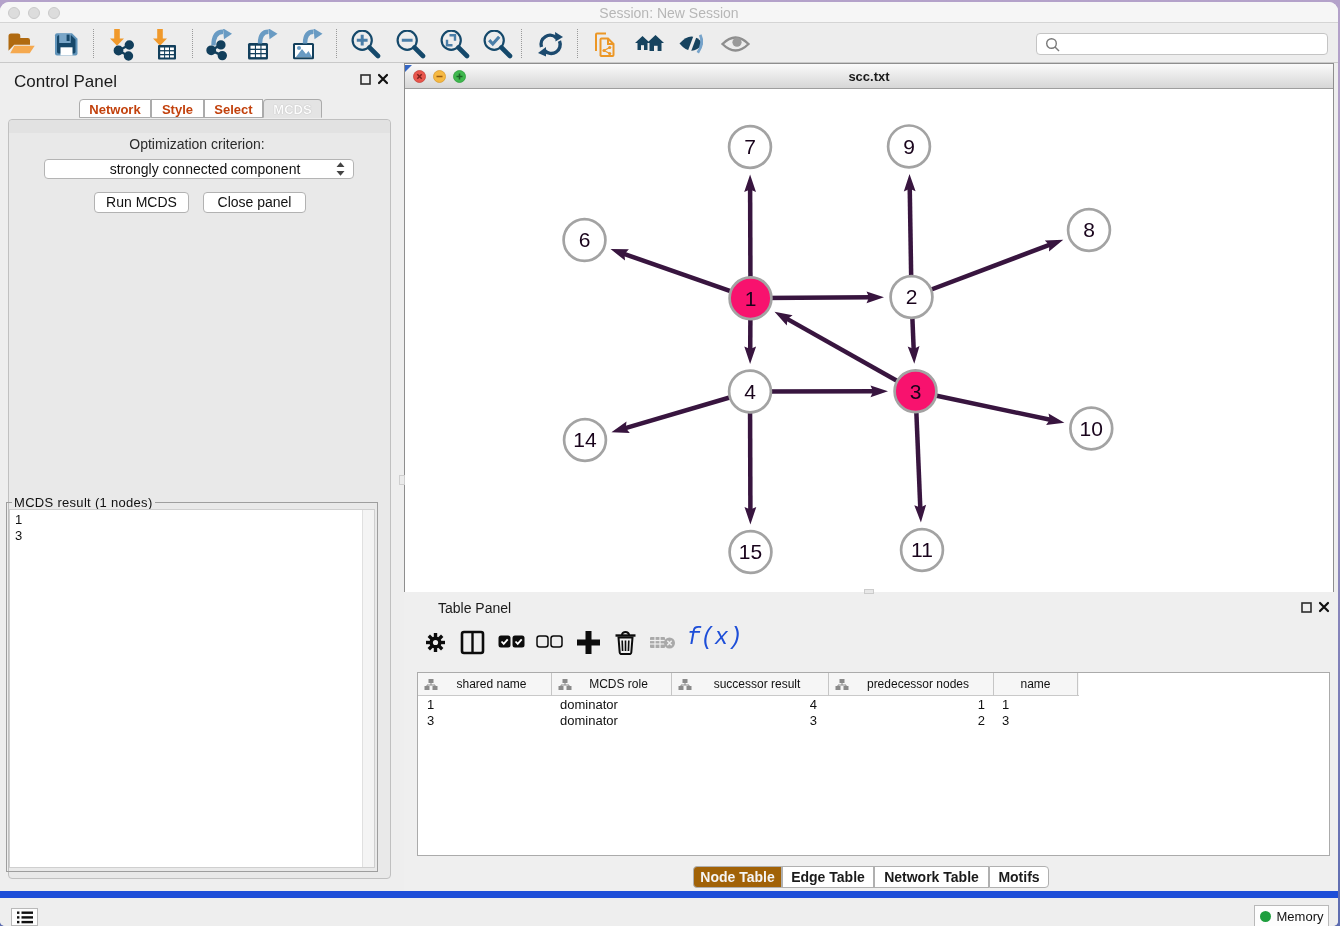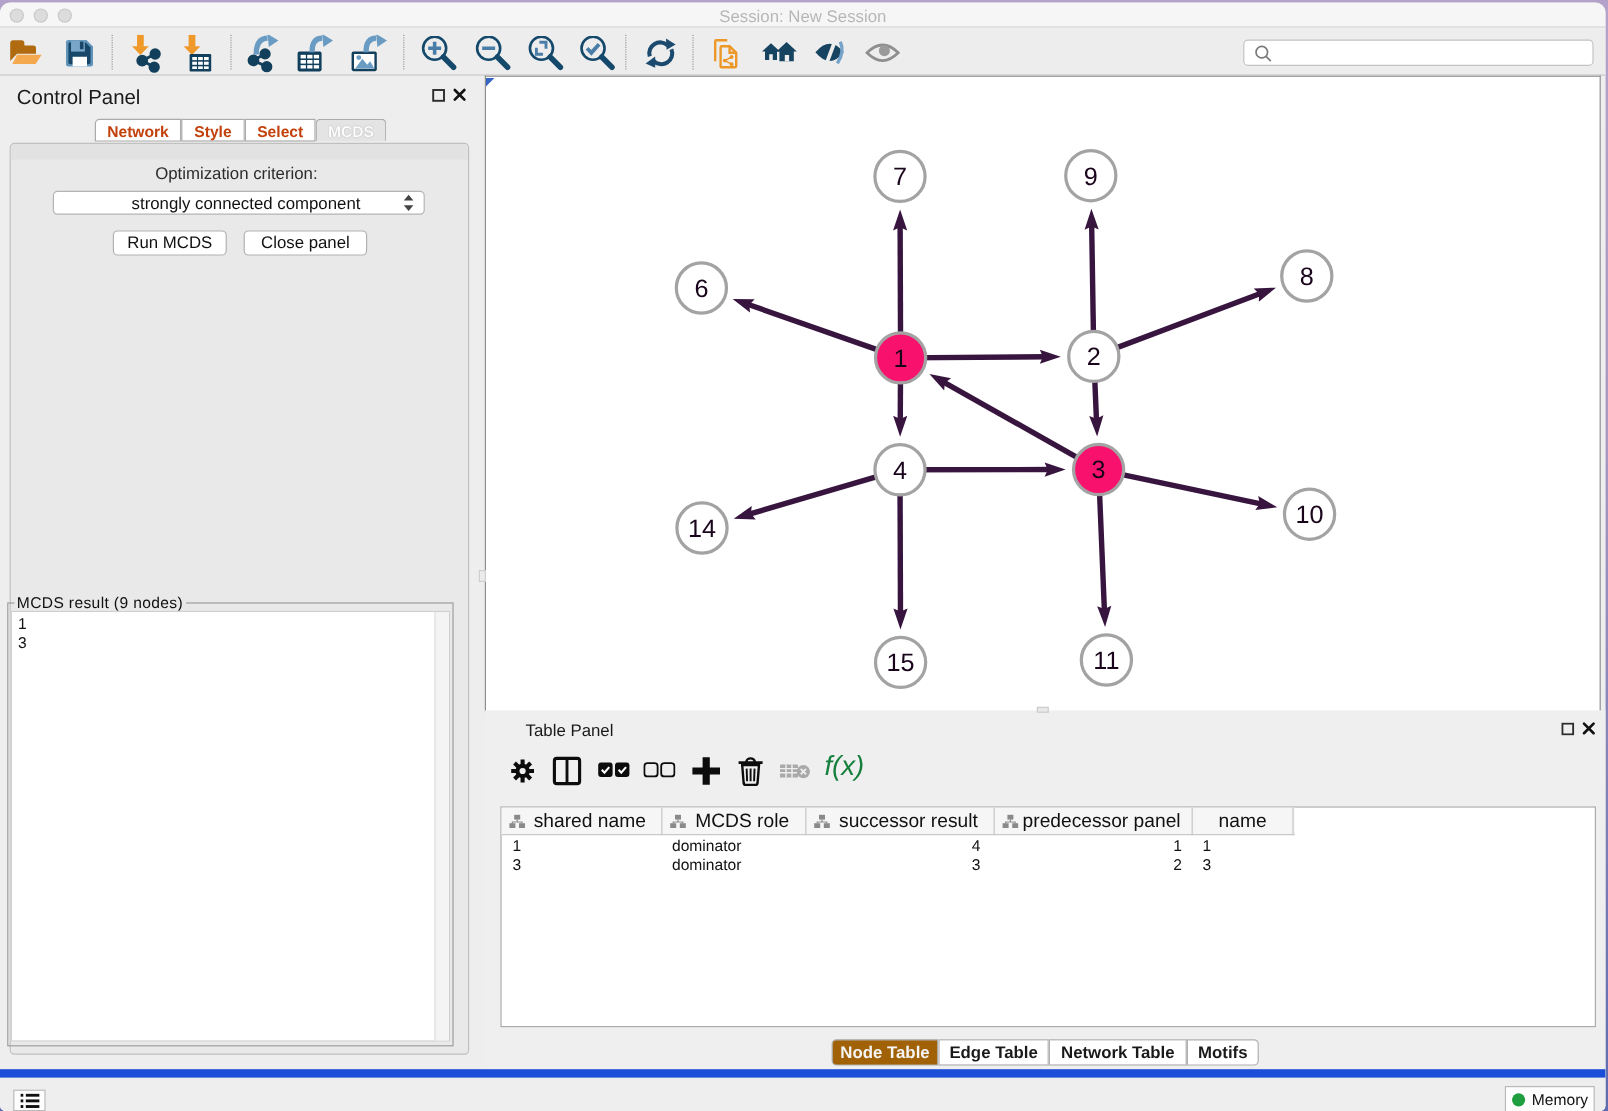--- a/index.html
+++ b/index.html
@@ -27,21 +27,21 @@
 #resultarea { position:absolute; left:2px; top:6px; width:366px; height:359px; background:#fff; border:1px solid #cfcfcf; font-size:13px; color:#111; padding:2px 0 0 5px; line-height:16px; }
 
 #netwin { position:absolute; left:404px; top:61px; width:930px; height:531px; background:#fff; border:1px solid #8e8e8e; border-bottom:none; }
 #nettitle { position:absolute; left:0; top:0; width:100%; height:25px; background:linear-gradient(180deg,#fafafa,#d6d6d6); border-bottom:1px solid #9e9e9e; }
 #nettitletext { position:absolute; top:5px; width:100%; text-align:center; font-size:13px; font-weight:bold; color:#1a1a1a; }
 
 #tpanel { position:absolute; left:404px; top:590px; width:934px; height:299px; background:#efefef; }
 #tptitle { position:absolute; left:13px; top:8px; font-size:14px; color:#1a1a1a;margin-left:21px; }
 #ttoolbar { position:absolute; left:0; top:30px; width:100%; height:40px; }
 #ttable { position:absolute; left:13px; top:80px; width:913px; height:184px; background:#fff; border:1px solid #ababab; }
-#thead { position:absolute; left:0; top:0; width:661px; height:23px; background:#f6f6f6; border-bottom:1px solid #c9c9c9; font-size:16px; color:#111; }
+#thead { position:absolute; left:0; top:0; width:661px; height:23px; background:#f6f6f6; border-bottom:1px solid #c9c9c9; font-size:12px; color:#111; }
 .hcell { position:absolute; top:0; height:23px; border-right:1px solid #c6c6c6; text-align:center; line-height:23px; padding-left:14px; }
 .hicon { position:absolute; top:5px; width:14px; height:14px; }
 .trow { position:absolute; font-size:13px; color:#111; }
 #ttabs { position:absolute; left:289px; top:274px; height:22px; font-size:14px; font-weight:bold; }
 .btab { position:absolute; top:0; height:22px; background:#fff; border:1px solid #b0b0b0; text-align:center; line-height:21px; color:#1a1a1a; }
 
 #statusbar { position:absolute; left:0; top:889px; width:100%; height:35px; background:#eeeeee; border-top:7px solid #1d4ed8; }
 #memBtn { position:absolute; left:1254px; top:7px; width:75px; height:24px; background:#fdfdfd; border:1px solid #b9b9b9; font-size:13px; color:#111; text-align:center; line-height:22px; }
 #listBtn { position:absolute; left:11px; top:10px; width:27px; height:18px; background:#fdfdfd; border:1px solid #b9b9b9; }
 </style>
@@ -224,28 +224,39 @@
     </div>
     <div id="optlabel">Optimization criterion:</div>
     <div id="combo">strongly connected component
   <svg width="13" height="18" viewBox="0 0 13 18" style="position:absolute;right:6px;top:0px;">
     <path d="M2.5,7 L6.5,2.2 L10.5,7 z M2.5,11 L6.5,15.8 L10.5,11 z" fill="#444"></path>
   </svg>
 </div>
     <div class="btn" style="left:94px;top:129px;width:95px">Run MCDS</div>
     <div class="btn" style="left:203px;top:129px;width:103px">Close panel</div>
     <div id="groupbox">
-      <div id="grouplabel">MCDS result (9 nodes)</div>
+      <div id="grouplabel">MCDS result (1 nodes)</div>
       <div id="resultarea">1<br>3<div style="position:absolute;top:0;right:0;width:12px;height:100%;background:#f4f4f4;border-left:1px solid #e0e0e0;"></div></div>
     </div>
   </div>
   <div id="netwin">
     <svg style="position:absolute;left:0;top:1px;z-index:5" width="7" height="7" viewBox="0 0 7 7">
         <path d="M0,0 L7,0 L0,7 z" fill="#3566c4"></path>
       </svg>
+    <div id="nettitle">
+      <svg style="position:absolute;left:8px;top:6px" width="60" height="13" viewBox="0 0 60 13">
+        <circle cx="6.5" cy="6.5" r="6" fill="#e9564d" stroke="#c5423a" stroke-width="0.8"></circle>
+        <path d="M4.3,4.3 l4.4,4.4 m0,-4.4 l-4.4,4.4" stroke="#7e201c" stroke-width="1.5"></path>
+        <circle cx="26.5" cy="6.5" r="6" fill="#f6b942" stroke="#d89c30" stroke-width="0.8"></circle>
+        <line x1="23.5" y1="6.5" x2="29.5" y2="6.5" stroke="#985c12" stroke-width="1.7"></line>
+        <circle cx="46.5" cy="6.5" r="6" fill="#3fb84e" stroke="#2f9e3e" stroke-width="0.8"></circle>
+        <path d="M43.5,6.5 h6 M46.5,3.5 v6" stroke="#1c6327" stroke-width="1.6"></path>
+      </svg>
+      <div id="nettitletext">scc.txt</div>
+    </div>
     <svg id="graph" width="928" height="502" style="position:absolute;left:0;top:26px;" viewBox="0 0 928 502">
         <g stroke="#38153f" stroke-width="4.5">
 <line x1="345.5" y1="208.2" x2="345.1" y2="96.5"></line>
 <line x1="345.5" y1="208.2" x2="216.8" y2="163.1"></line>
 <line x1="345.5" y1="208.2" x2="467.0" y2="207.3"></line>
 <line x1="345.5" y1="208.2" x2="345.2" y2="262.0"></line>
 <line x1="506.5" y1="207.0" x2="504.7" y2="95.9"></line>
 <line x1="506.5" y1="207.0" x2="647.0" y2="153.9"></line>
 <line x1="506.5" y1="207.0" x2="508.8" y2="261.8"></line>
 <line x1="510.5" y1="301.3" x2="379.9" y2="227.6"></line>
@@ -353,28 +364,28 @@
           </g>
         <g stroke="#efefef" stroke-width="1.2">
             <line x1="0" y1="4.5" x2="15" y2="4.5"></line>
             <line x1="0" y1="8" x2="15" y2="8"></line>
             <line x1="5" y1="1" x2="5" y2="12"></line>
             <line x1="10" y1="1" x2="10" y2="12"></line>
           </g>
         <circle cx="19.5" cy="7" r="5.5" fill="#a9a9a9"></circle>
         <path d="M17.3,4.8 l4.4,4.4 m0,-4.4 l-4.4,4.4" stroke="#efefef" stroke-width="1.5"></path>
       </svg>
-      <div style="position:absolute;left:283px;top:3px;font-family:Liberation Sans, sans-serif;font-style:italic;font-size:23px;color:#15803d;">f(x)</div>
+      <div style="position:absolute;left:283px;top:3px;font-family:Liberation Mono, monospace;font-style:italic;font-size:23px;color:#1d4ed8;">f(x)</div>
     </div>
     <div id="ttable">
       <div id="thead">
         <div class="hcell" style="left:0;width:134px">shared name</div>
         <div class="hcell" style="left:134px;width:120px">MCDS role</div>
         <div class="hcell" style="left:254px;width:157px">successor result</div>
-        <div class="hcell" style="left:411px;width:165px">predecessor panel</div>
+        <div class="hcell" style="left:411px;width:165px">predecessor nodes</div>
         <div class="hcell" style="left:576px;width:84px;padding-left:0;">name</div>
         <svg class="hicon" style="left:6px">
             <use href="#treeicon"></use>
           </svg>
         <svg class="hicon" style="left:140px">
             <use href="#treeicon"></use>
           </svg>
         <svg class="hicon" style="left:260px">
             <use href="#treeicon"></use>
           </svg>

